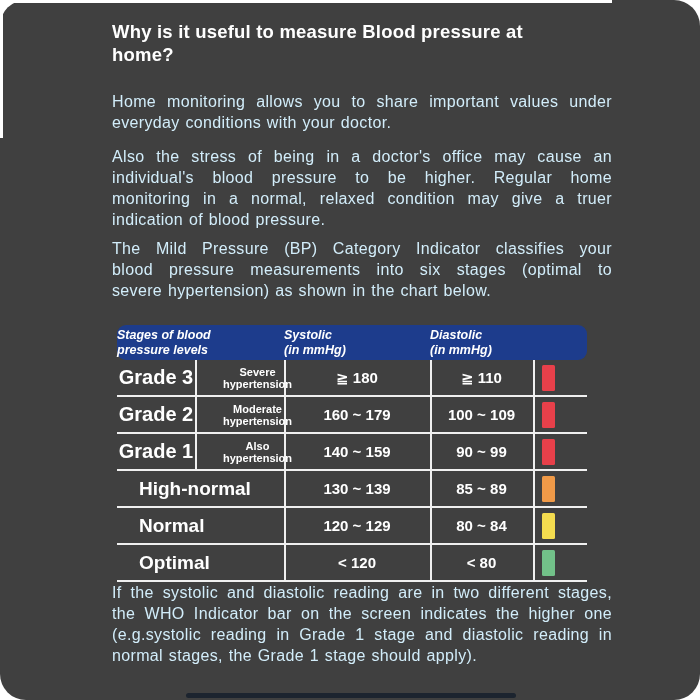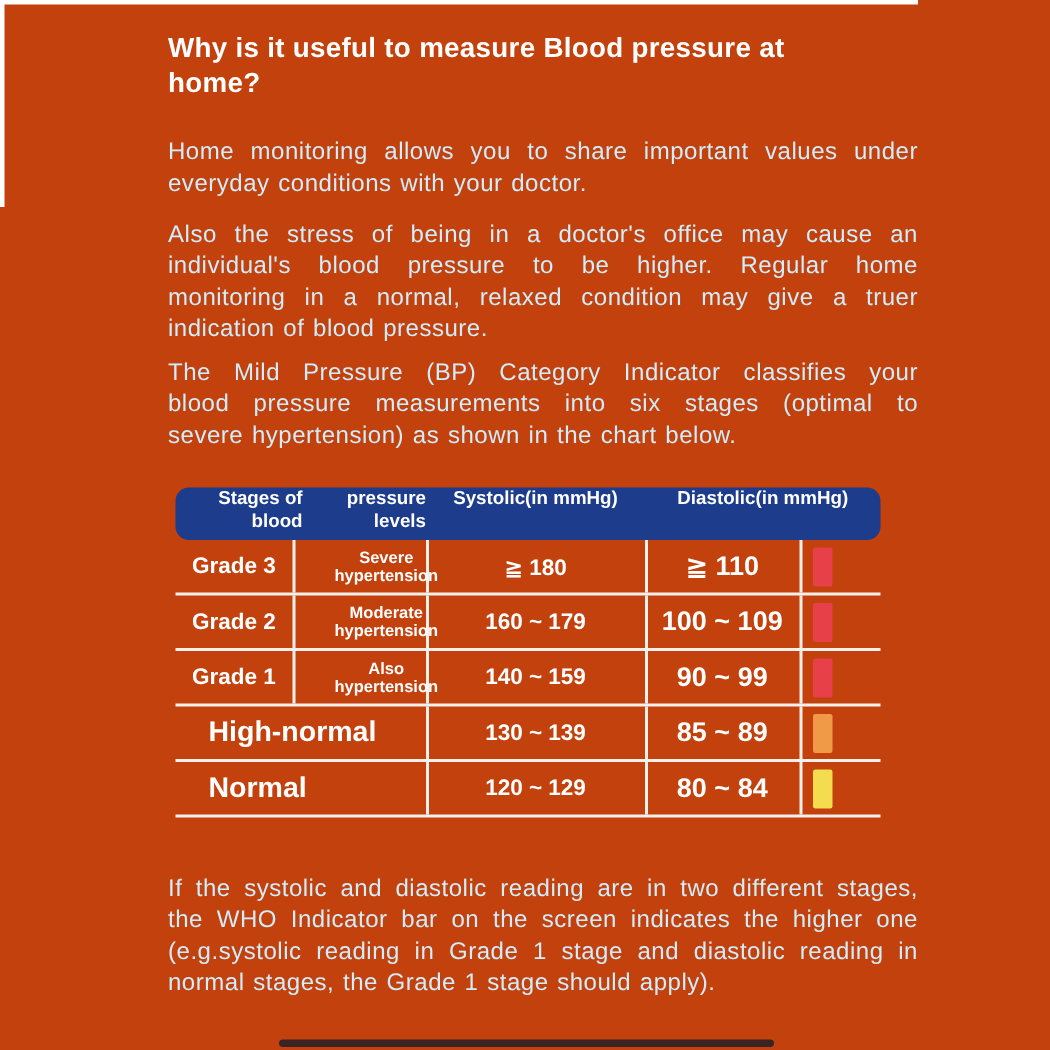--- a/index.html
+++ b/index.html
@@ -25,49 +25,49 @@
 
   .p1 { top:91px; }
   .p2 { top:146px; }
   .p3 { top:238px; }
   .pfooter { top:582px; }
 
   
   .bp-table { position:absolute; left:117px; top:325px; width:470px; }
   .tbl-header { height:35px; border-radius:9px; display:flex;
                 color:#ffffff; font-weight:bold; font-size:12.5px; line-height:15px; }
-  .hcol { display:flex; flex-direction:row; justify-content:center; text-align:right; }
+  .hcol { display:flex; flex-direction:column; justify-content:center; text-align:left;font-style:italic; }
   .hcol.stages   { width:167px; }
   .hcol.systolic { width:146px; }
   .hcol.diastolic{ width:157px; }
 
   .row { position:relative; height:37px; border-bottom:2px solid rgba(255,255,255,.92);
          color:#ffffff; font-weight:bold; }
   .cell { position:absolute; top:0; height:35px; display:flex;
           align-items:center; justify-content:center; text-align:center; }
-  .c-grade    { left:0;     width:78px;  font-size:15px; }
+  .c-grade    { left:0;     width:78px;  font-size:20px; }
   .c-category { left:78px;  width:89px;  font-size:11px; line-height:12px;
                 flex-direction:column;padding-left:36px; }
   .c-label    { left:0;     width:167px; font-size:19px;
                 justify-content:flex-start; padding-left:22px; text-align:center; }
   .c-systolic { left:167px; width:146px; font-size:15px; }
-  .c-diastolic{ left:313px; width:103px; font-size:18px; }
+  .c-diastolic{ left:313px; width:103px; font-size:15px; }
   .vline { position:absolute; top:0; width:2px; height:35px;
            background:rgba(255,255,255,.92); }
   .v1 { left:78px; } .v2 { left:167px; } .v3 { left:313px; } .v4 { left:416px; }
   .indicator { position:absolute; left:425px; top:5px; width:13px; height:26px;
                border-radius:1.5px; }
 
   .home-indicator { position:absolute; left:186px; top:693px; width:330px;
                     height:5px; border-radius:3px; }
 </style>
 </head>
 <body>
 
-<div class="page" style="background-color: #c2410c;">
+<div class="page" style="background-color: #404040; border-radius: 26px;">
 
   <div class="edge-strip edge-top"></div>
   <div class="edge-strip edge-left"></div>
 
   <div class="content heading">
     <div>Why is it useful to measure Blood pressure at</div>
     <div>home?</div>
   </div>
 
   <div class="content para p1">
@@ -163,20 +163,29 @@
     <div class="row">
       <div class="cell c-label">Normal</div>
       <div class="cell c-systolic">120 ~ 129</div>
       <div class="cell c-diastolic">80 ~ 84</div>
       <div class="indicator" style="background-color: rgb(244, 220, 79);"></div>
       <div class="vline v2"></div>
       <div class="vline v3"></div>
       <div class="vline v4"></div>
     </div>
 
+    <div class="row">
+      <div class="cell c-label">Optimal</div>
+      <div class="cell c-systolic">&lt; 120</div>
+      <div class="cell c-diastolic">&lt; 80</div>
+      <div class="indicator" style="background-color: rgb(114, 193, 137);"></div>
+      <div class="vline v2"></div>
+      <div class="vline v3"></div>
+      <div class="vline v4"></div>
+    </div>
 
   </div>
 
   <div class="content para pfooter">
     <div class="line">If the systolic and diastolic reading are in two different stages,</div>
     <div class="line">the WHO Indicator bar on the screen indicates the higher one</div>
     <div class="line">(e.g.systolic reading in Grade 1 stage and diastolic reading in</div>
     <div class="line last">normal stages, the Grade 1 stage should apply).</div>
   </div>
 

